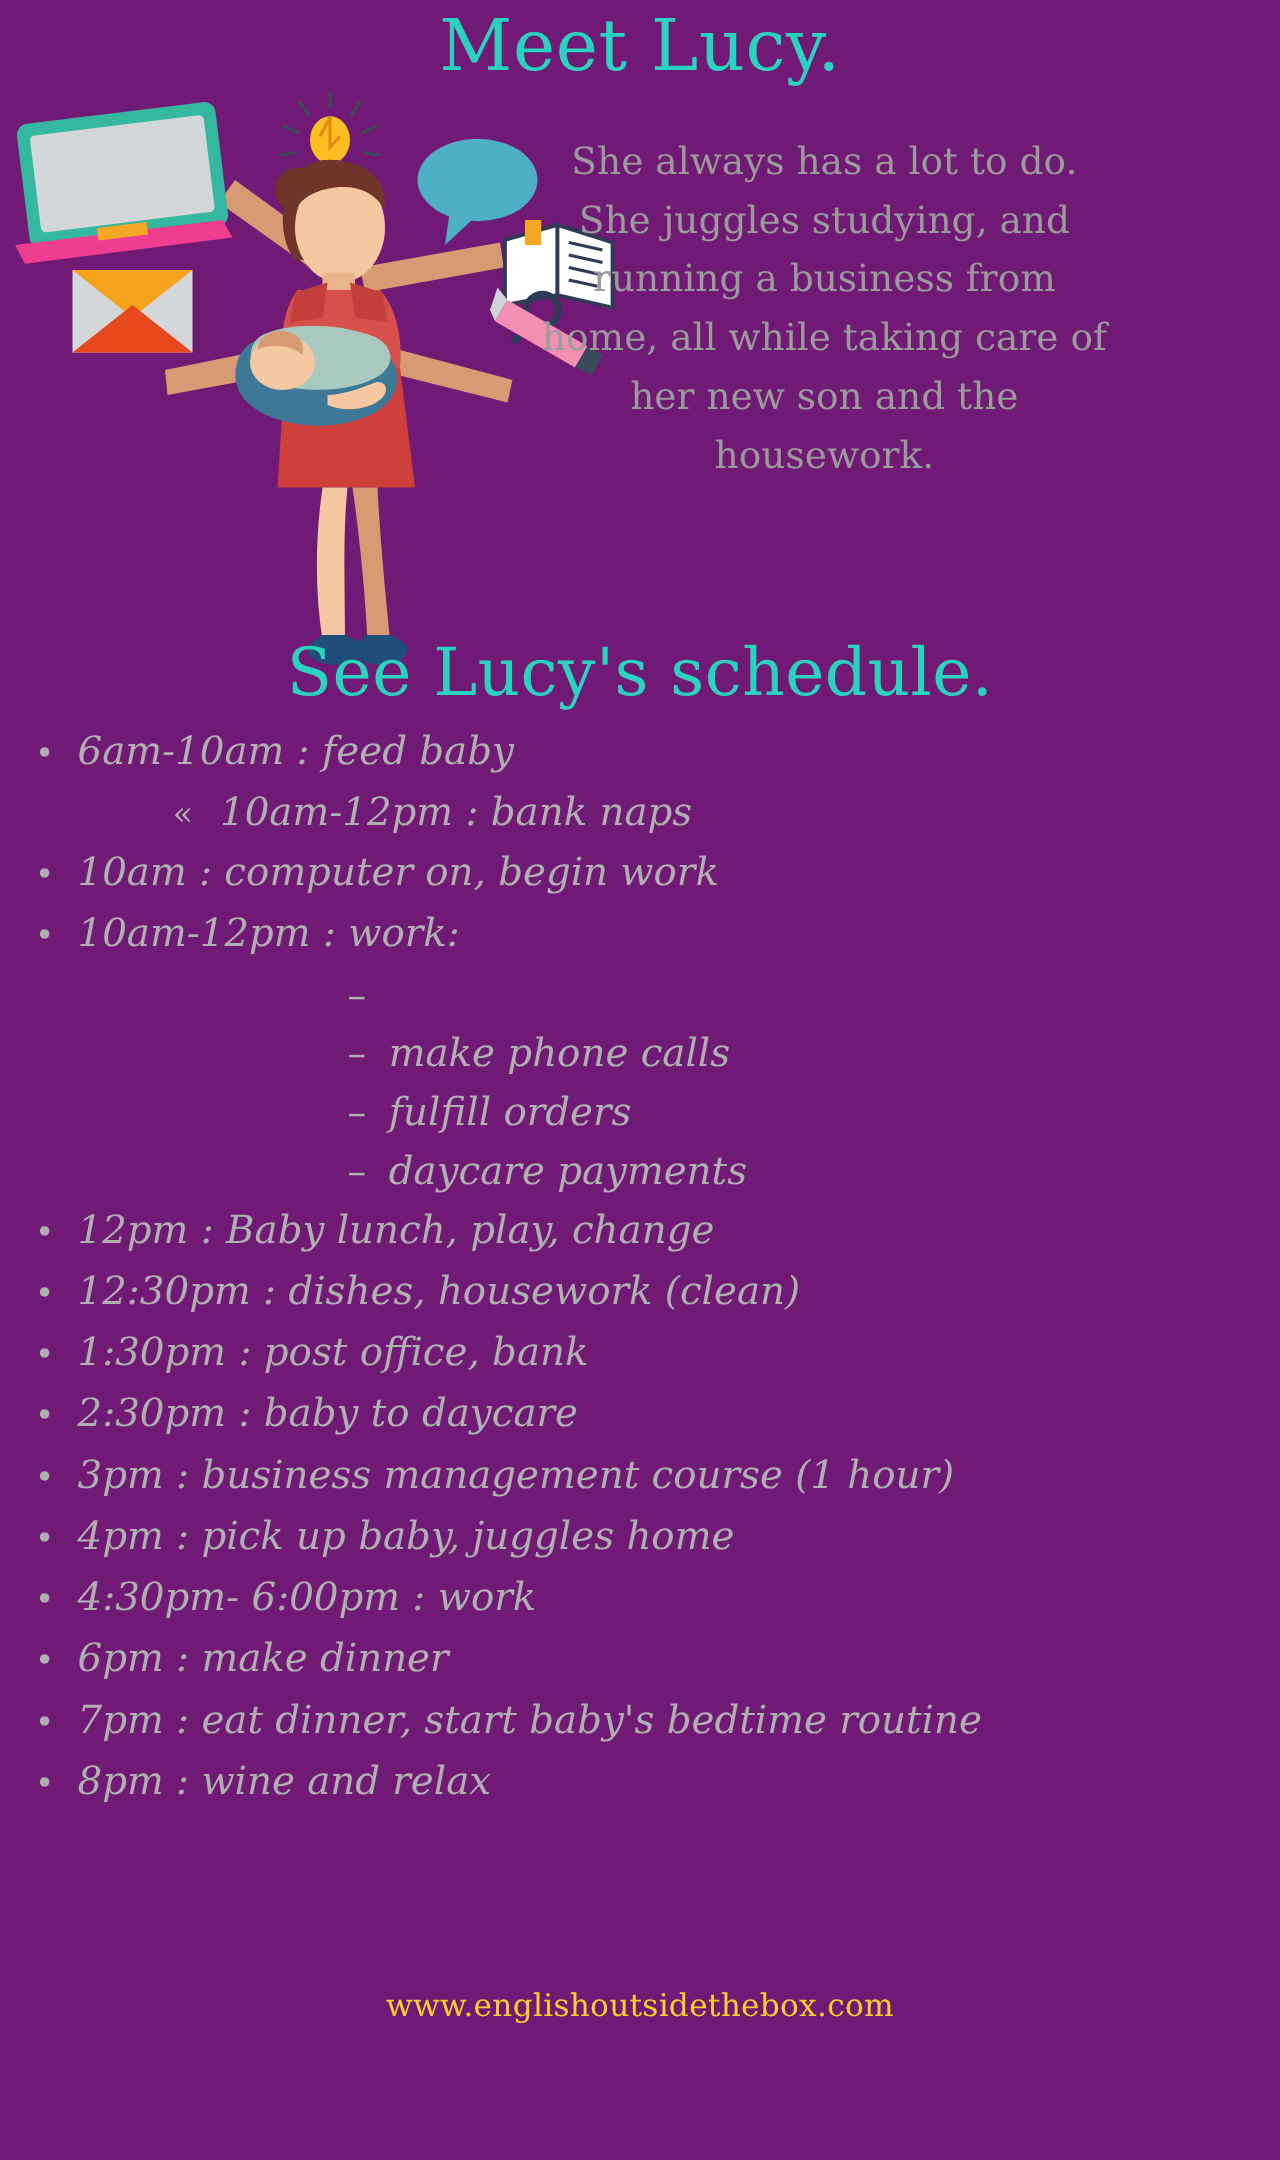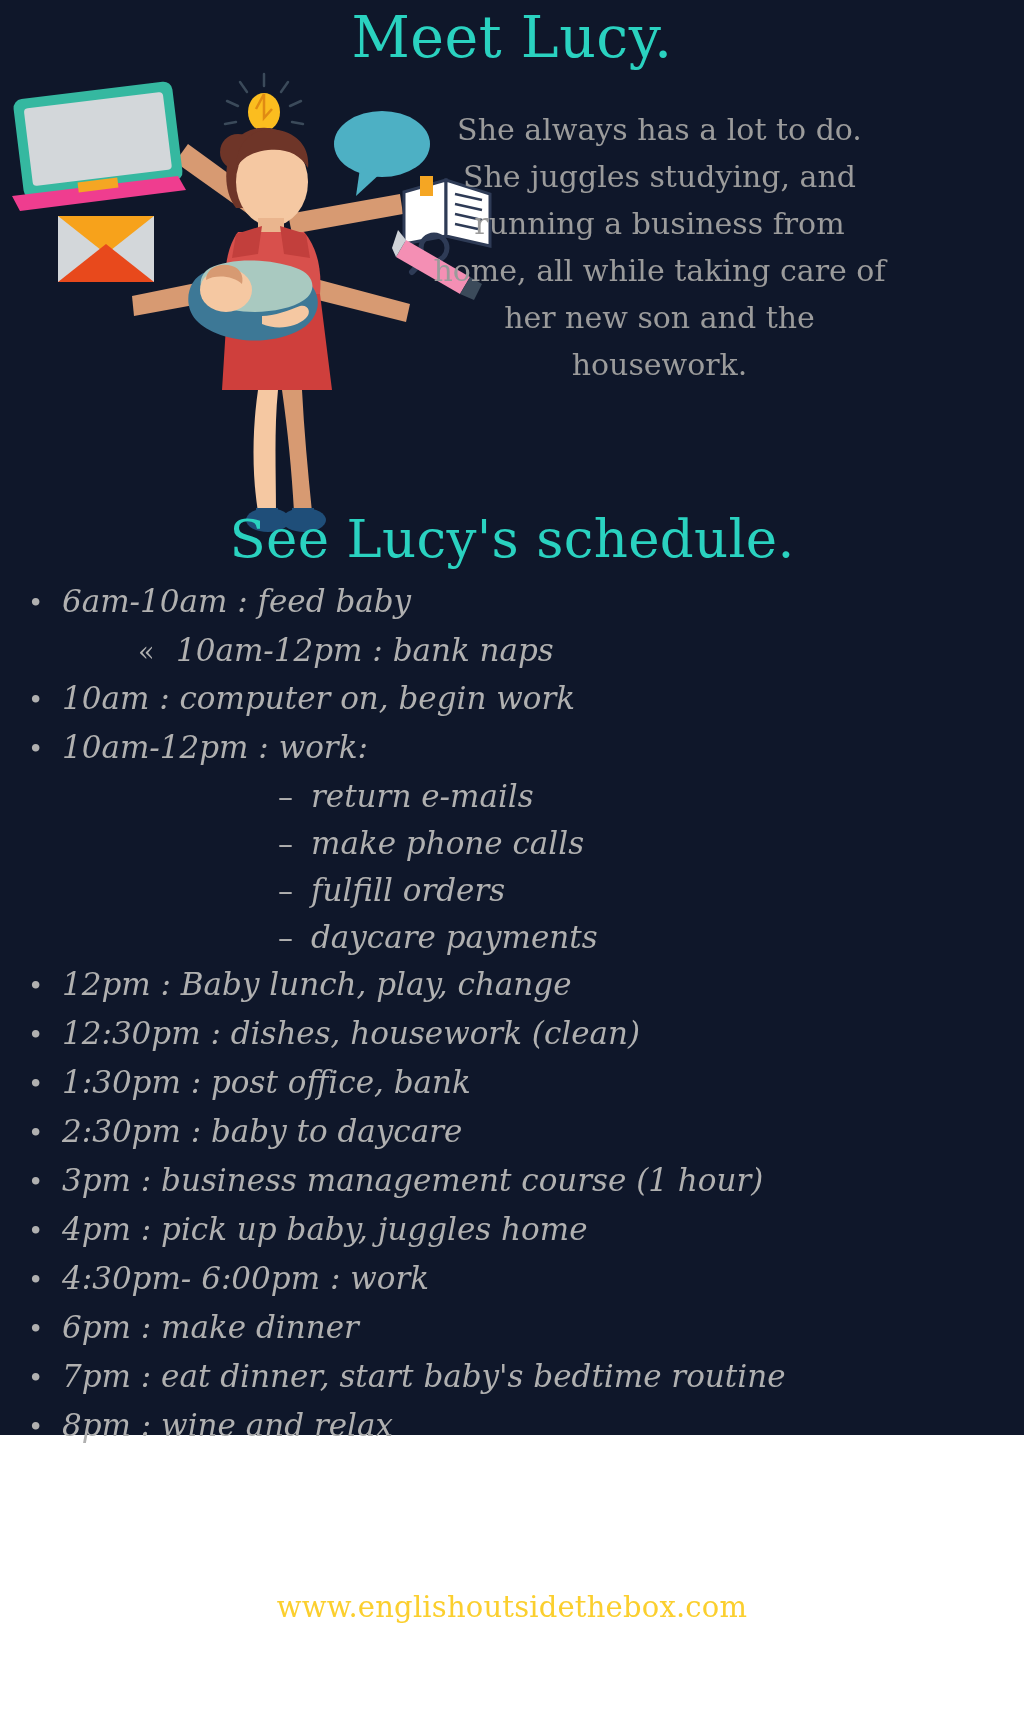--- a/index.html
+++ b/index.html
@@ -12,22 +12,22 @@
 
   body {
     font-family: "DejaVu Serif", serif;
     position: relative;
     overflow: hidden;
   }
 
   .poster {
     position: relative;
     width: 1024px;
-    height: 1435px;
-    background: #0f172a;
+    height: 1728px;
+    background: #701a75;
   }
 
   
   .title-main {
     position: absolute;
     top: 6px;
     left: 0;
     width: 1024px;
     text-align: center;
     font-family: "DejaVu Serif", serif;
@@ -98,21 +98,21 @@
   .sched-text { flex: 0 0 auto; font-style: italic; }
 
   
   .footer-url {
     position: absolute;
     top: 1590px;
     left: 0;
     width: 1024px;
     text-align: center;
     font-family: "DejaVu Serif", serif;
-    font-size: 29px;
+    font-size: 25px;
     color: #fbcf2e;
     letter-spacing: 0.2px;
   }
 
   
   .illustration {
     position: absolute;
     top: 72px;
     left: 0;
     width: 500px;
@@ -248,21 +248,20 @@
       <div class="sched-row level-0">
         <span class="marker">•</span>
         <span class="sched-text">10am : computer on, begin work</span>
       </div>
       <div class="sched-row level-0">
         <span class="marker">•</span>
         <span class="sched-text">10am-12pm : work:</span>
       </div>
       <div class="sched-row level-2">
         <span class="marker">–</span>
-        <span class="sched-text">return e-mails</span>
       </div>
       <div class="sched-row level-2">
         <span class="marker">–</span>
         <span class="sched-text">make phone calls</span>
       </div>
       <div class="sched-row level-2">
         <span class="marker">–</span>
         <span class="sched-text">fulfill orders</span>
       </div>
       <div class="sched-row level-2">

